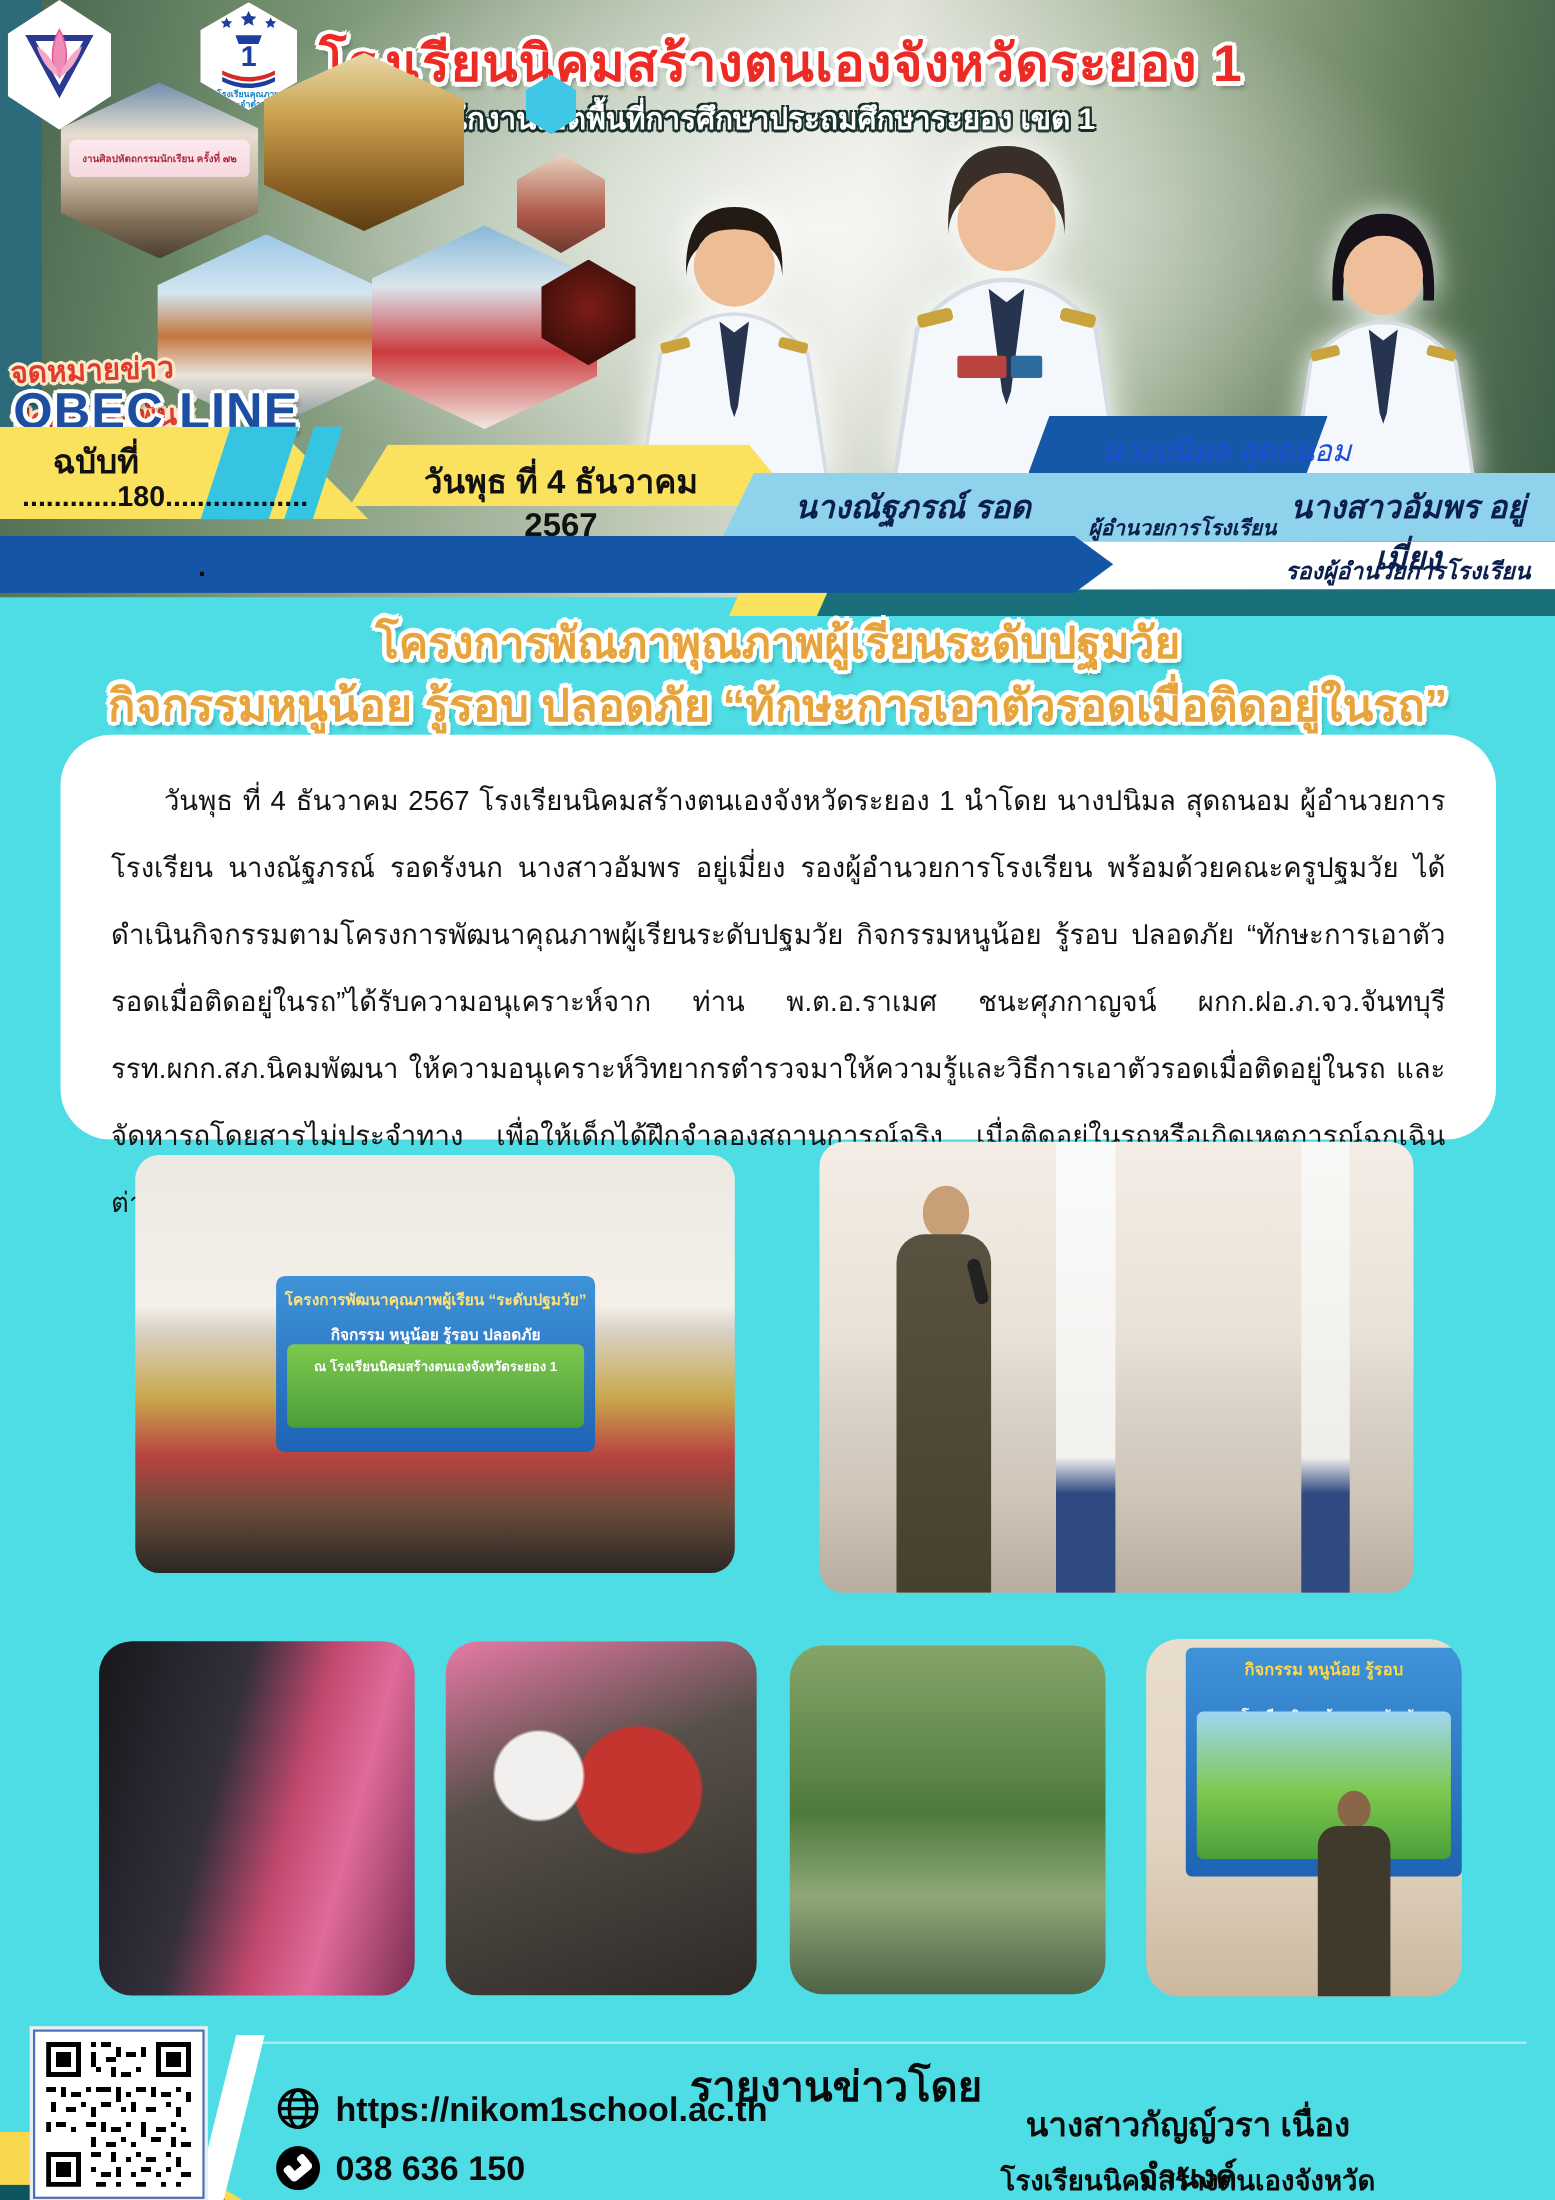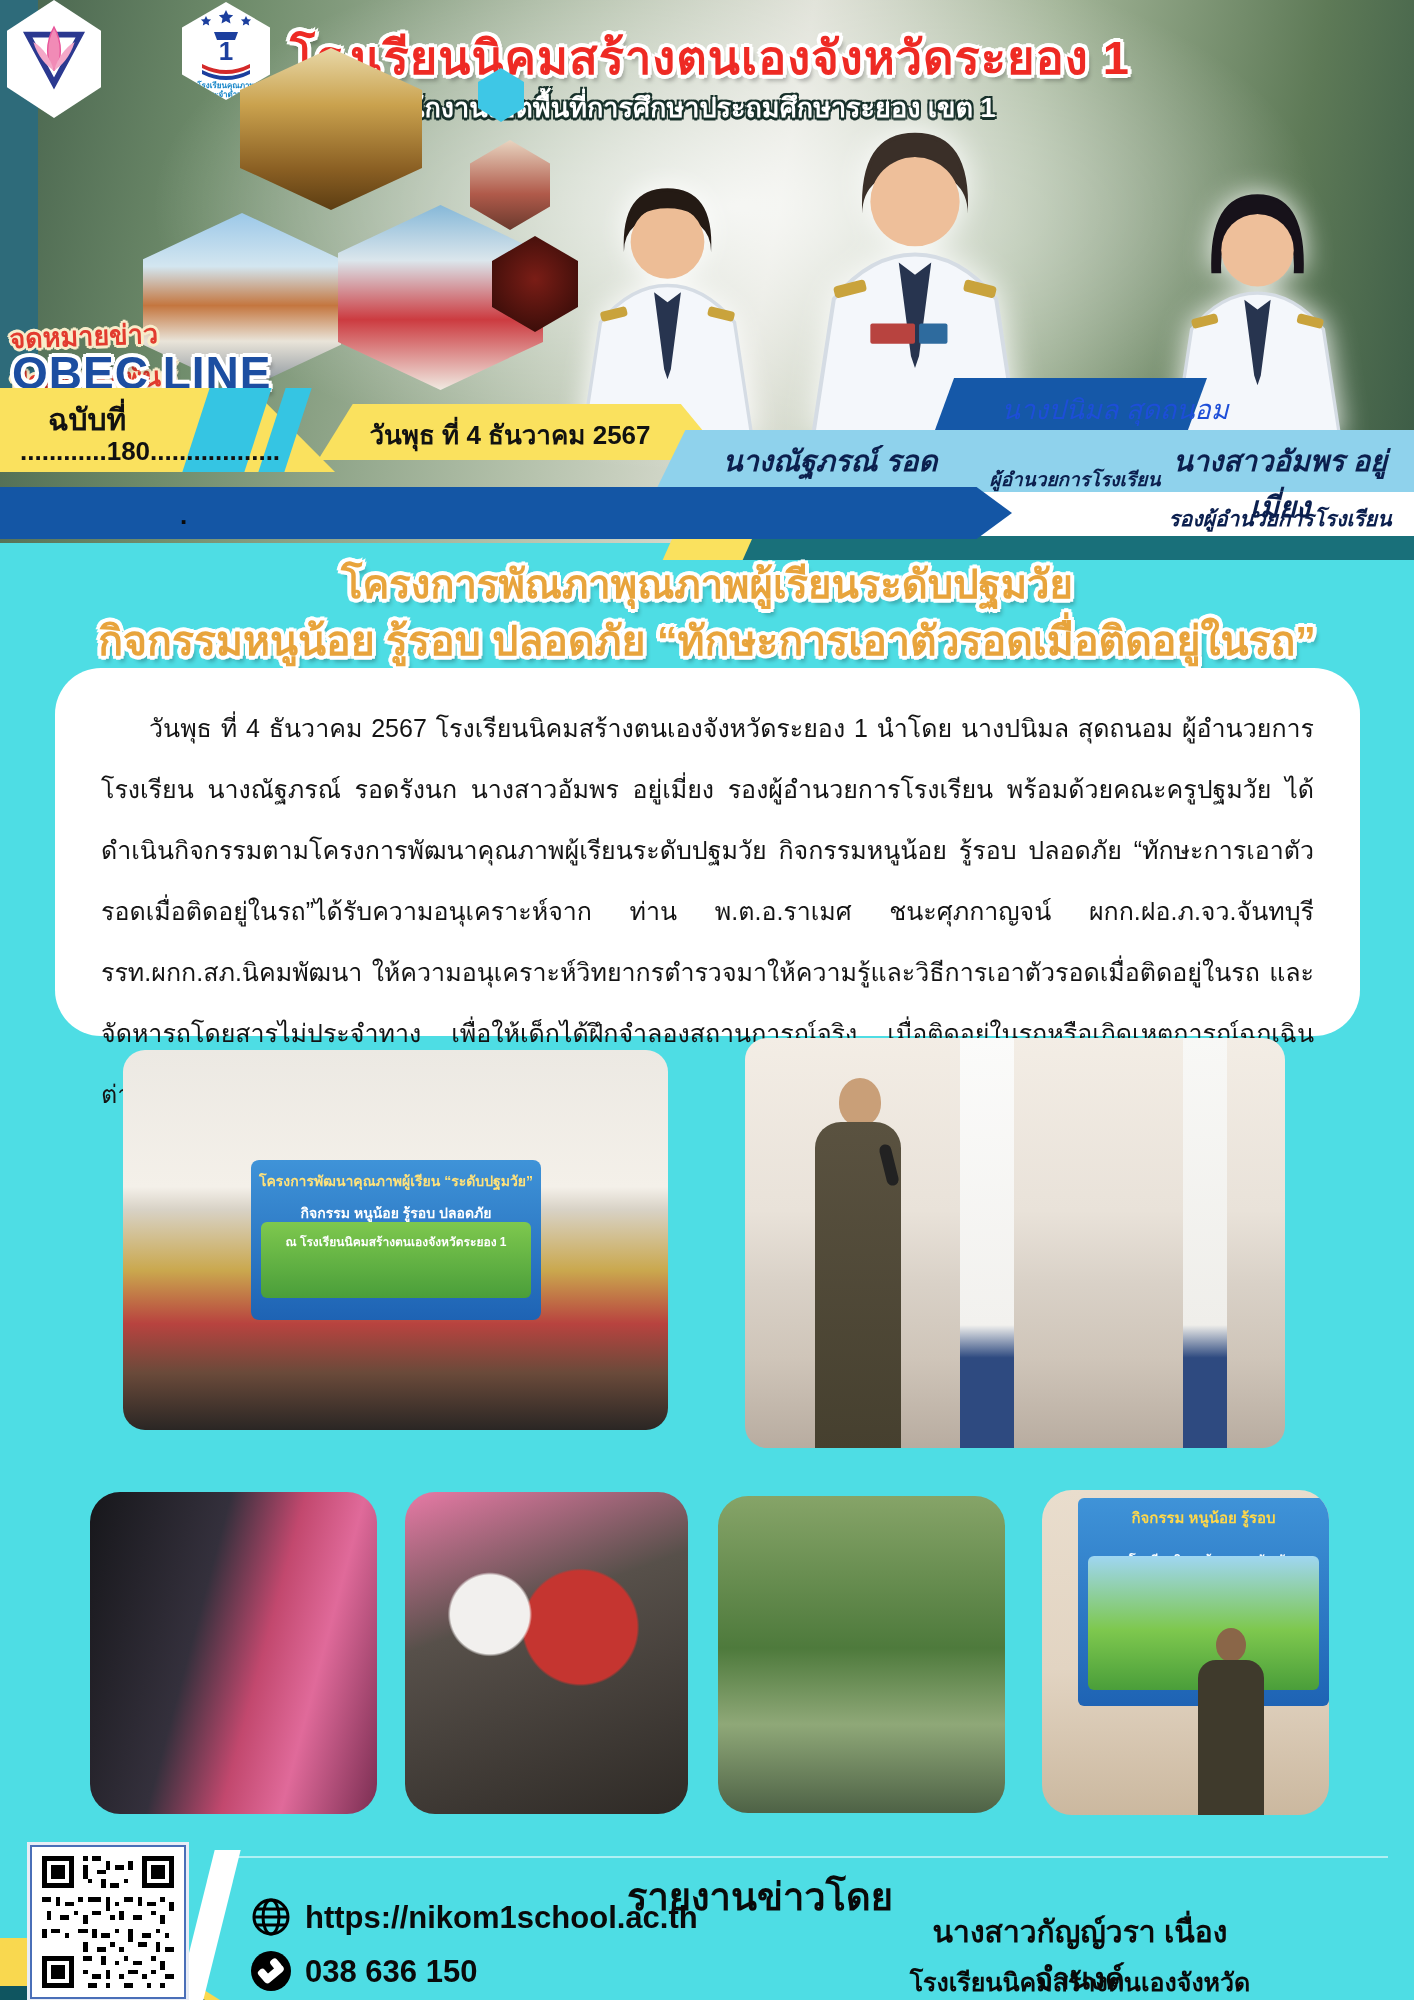--- a/index.html
+++ b/index.html
@@ -45,20 +45,25 @@
         <path d="M32 30 h24 l-3 8 h-18 Z"></path>
       </g>
       <text x="44" y="58" text-anchor="middle" font-size="26" font-weight="bold" fill="#1c3f9e" font-family="Liberation Sans, sans-serif">1</text>
       <path d="M20 62 Q44 74 68 62 L68 66 Q44 78 20 66 Z" fill="#d42a2a"></path>
       <path d="M20 68 Q44 80 68 68 L68 72 Q44 84 20 72 Z" fill="#1c3f9e"></path>
       <text x="44" y="86" text-anchor="middle" font-size="8" font-weight="bold" fill="#1585c8" font-family="Liberation Sans, sans-serif">โรงเรียนคุณภาพ</text>
       <text x="44" y="95" text-anchor="middle" font-size="8" font-weight="bold" fill="#1585c8" font-family="Liberation Sans, sans-serif">ประจำตำบล</text>
     </svg>
   </div>
 
+  <div class="abs hex" style="left:55px;top:75px;width:180px;height:160px;background:linear-gradient(180deg,#6f8fae 0%,#e8ddd0 30%,#c9b9a4 55%,#7d6a52 80%,#4a3f33 100%)">
+    <div class="abs" style="left:8px;top:52px;width:164px;height:34px;background:linear-gradient(180deg,#fbe9ee,#f6d7e0);border-radius:6px;display:flex;align-items:center;justify-content:center">
+      <span style="font-size:9px;font-weight:bold;color:#b0283c;text-align:center">งานศิลปหัตถกรรมนักเรียน ครั้งที่ ๗๒</span>
+    </div>
+  </div>
   <div class="abs hex" style="left:240px;top:48px;width:182px;height:162px;background:linear-gradient(180deg,#e8d8a8 0%,#caa24e 35%,#8a5f23 75%,#5c3d12 100%)"></div>
   <div class="abs hex" style="left:143px;top:213px;width:198px;height:178px;background:linear-gradient(180deg,#9cc8e8 0%,#d3e6f0 30%,#c4763f 52%,#e9e4d9 72%,#7c8894 100%)"></div>
   <div class="abs hex" style="left:338px;top:205px;width:205px;height:185px;background:linear-gradient(180deg,#86b8d8 0%,#dbe6ec 30%,#cc3b40 62%,#f0eae2 100%)"></div>
   <div class="abs hex" style="left:470px;top:140px;width:80px;height:90px;background:linear-gradient(180deg,#e8d4c0,#b05a4a 60%,#6a3a2e)"></div>
   <div class="abs hex" style="left:492px;top:236px;width:86px;height:96px;background:radial-gradient(circle at 50% 45%,#7a1d16,#3a0d09 80%)"></div>
   <div class="abs hex" style="left:478px;top:68px;width:46px;height:54px;background:#3EC7E6"></div>
 
   <svg class="abs" style="left:565px;top:148px;filter:drop-shadow(0 0 14px rgba(255,255,255,.95))" width="205" height="285" viewBox="0 0 120 170">
     <path d="M34 62 Q32 24 60 24 Q88 24 86 62 Q86 42 60 40 Q34 42 34 62 Z" fill="#241a14"></path>
     <circle cx="60" cy="56" r="22" fill="#edbd96"></circle>
@@ -92,21 +97,21 @@
   <div class="abs oc" style="left:10px;top:312px;width:300px;font-size:27px;font-weight:bold;color:#E23B2E;transform:rotate(-2deg)">จดหมายข่าวประชาสัมพันธ์</div>
   <div class="abs ow-big" style="left:12px;top:346px;width:320px;font-size:46px;font-weight:900;color:#1C4EA1;letter-spacing:1px">OBEC LINE</div>
 
   <div class="abs" style="left:0;top:388px;width:335px;height:84px;background:#FAE15E;clip-path:polygon(0 0,75% 0,100% 100%,0 100%)"></div>
   <div class="abs" style="left:196px;top:388px;width:62px;height:84px;background:#35C5E3;transform:skewX(-18deg)"></div>
   <div class="abs" style="left:272px;top:388px;width:26px;height:84px;background:#35C5E3;transform:skewX(-18deg)"></div>
   <div class="abs" style="left:48px;top:396px;font-size:30px;font-weight:bold;color:#111">ฉบับที่</div>
   <div class="abs" style="left:20px;top:436px;font-size:26px;font-weight:bold;color:#111">............180..................</div>
 
   <div class="abs" style="left:318px;top:404px;width:386px;height:56px;background:#FAE15E;clip-path:polygon(9% 0,94% 0,100% 50%,94% 100%,0 100%)"></div>
-  <div class="abs" style="left:350px;top:414px;width:320px;text-align:center;font-size:26px;font-weight:bold;color:#111">วันพุธ ที่ 4 ธันวาคม 2567</div>
+  <div class="abs" style="left:350px;top:414px;width:320px;text-align:center;font-size:30px;font-weight:bold;color:#111">วันพุธ ที่ 4 ธันวาคม 2567</div>
 
   <div class="abs" style="left:935px;top:378px;width:272px;height:52px;background:#1558A8;clip-path:polygon(7% 0,100% 0,93% 100%,0 100%)"></div>
   <div class="abs" style="left:992px;top:388px;width:246px;text-align:center;font-size:27px;font-weight:normal;font-style:italic;color:#1d4ed8">นางปนิมล สุดถนอม</div>
 
   <div class="abs" style="left:655px;top:430px;width:759px;height:62px;background:#8FD2EC;clip-path:polygon(4% 0,100% 0,100% 100%,0 100%)"></div>
   <div class="abs" style="left:685px;top:492px;width:729px;height:44px;background:#ffffff;clip-path:polygon(4% 0,100% 0,100% 100%,0 100%)"></div>
   <div class="abs" style="left:700px;top:536px;width:714px;height:24px;background:#19707A;clip-path:polygon(4% 0,100% 0,100% 100%,0 100%)"></div>
   <div class="abs" style="left:668px;top:536px;width:80px;height:24px;background:#FAE15E;transform:skewX(-24deg)"></div>
 
   <div class="abs" style="left:690px;top:438px;width:280px;text-align:center;font-size:29px;font-weight:bold;font-style:italic;color:#0b1f4e">นางณัฐภรณ์ รอดรังนก</div>

